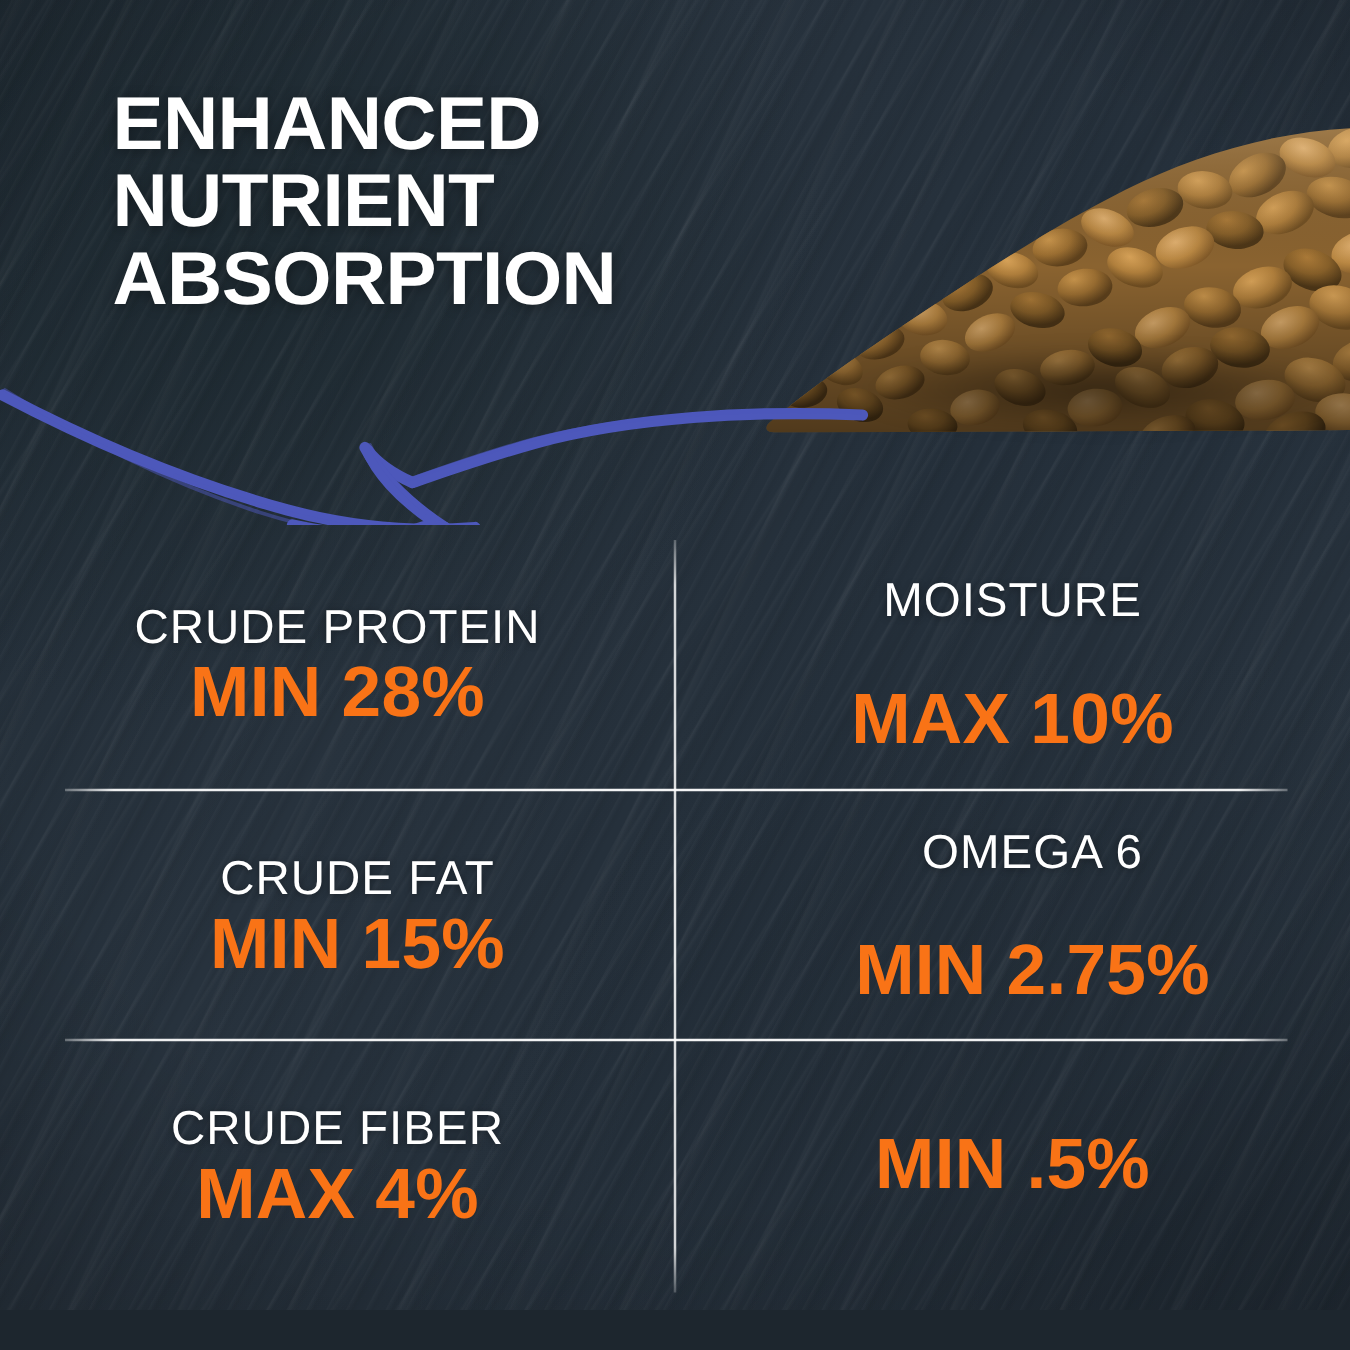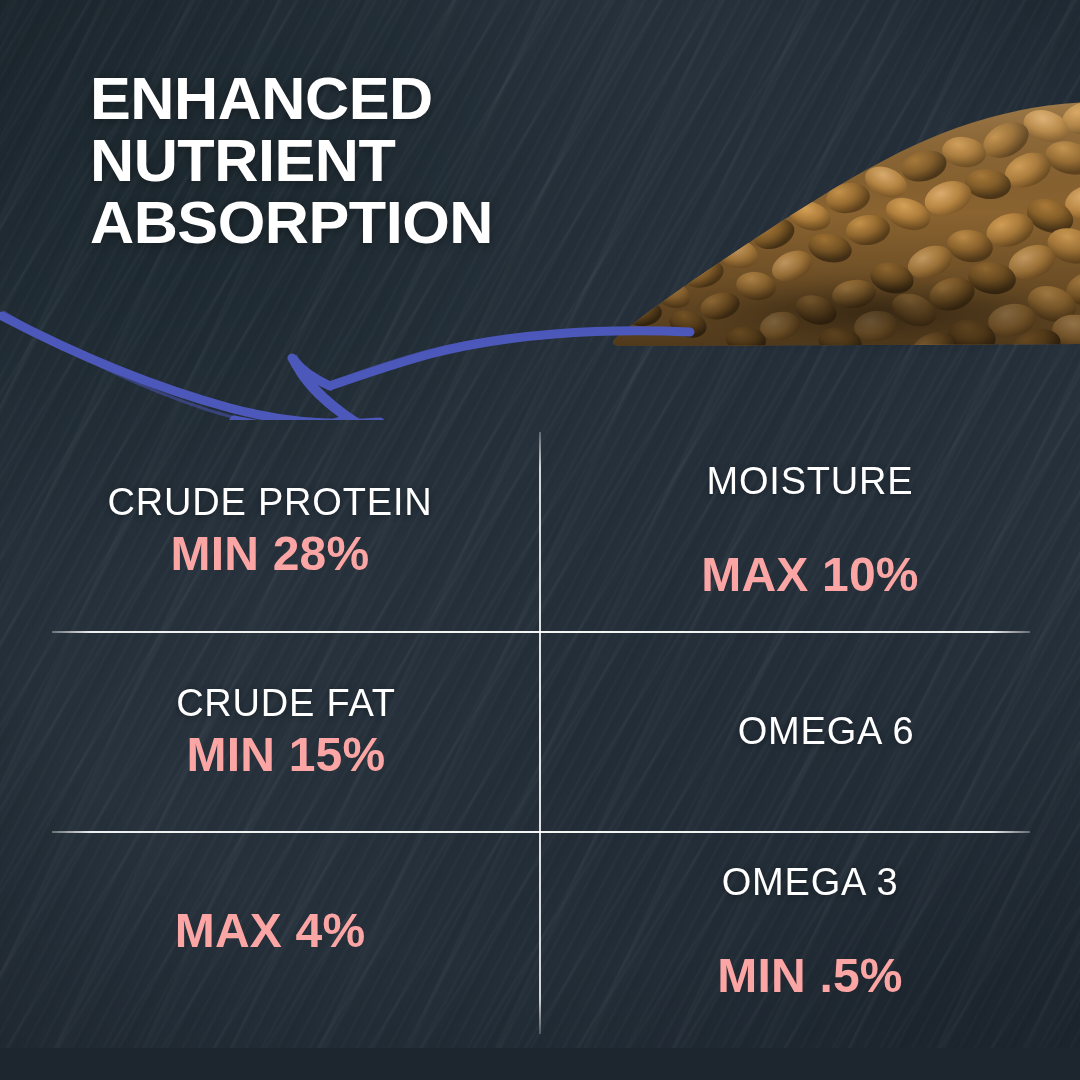--- a/index.html
+++ b/index.html
@@ -174,22 +174,22 @@
   .cell-label {
     color: #ffffff;
     font-size: 38px;
     font-weight: 400;
     letter-spacing: 0.8px;
     line-height: 46px;
     text-transform: uppercase;
     text-shadow: 0 1px 6px rgba(0,0,0,0.35);
   }
   .cell-value {
-    color: #fca5a5;
-    font-size: 48px;
+    color: #f97316;
+    font-size: 57px;
     font-weight: 700;
     letter-spacing: 0.2px;
     line-height: 54px;
     text-transform: uppercase;
   }
 </style>
 </head>
 <body>
 
 <div id="stage">
@@ -339,24 +339,25 @@
       <div class="cell-label">MOISTURE</div>
       <div class="cell-value">MAX 10%</div>
     </div>
 
     <div class="cell c-left r-1">
       <div class="cell-label">CRUDE FAT</div>
       <div class="cell-value">MIN 15%</div>
     </div>
     <div class="cell c-right r-1">
       <div class="cell-label">OMEGA 6</div>
+      <div class="cell-value">MIN 2.75%</div>
     </div>
 
     <div class="cell c-left r-2">
+      <div class="cell-label">CRUDE FIBER</div>
       <div class="cell-value">MAX 4%</div>
     </div>
     <div class="cell c-right r-2">
-      <div class="cell-label">OMEGA 3</div>
       <div class="cell-value">MIN .5%</div>
     </div>
   </div>
 
 </div>
 
 </body></html>

